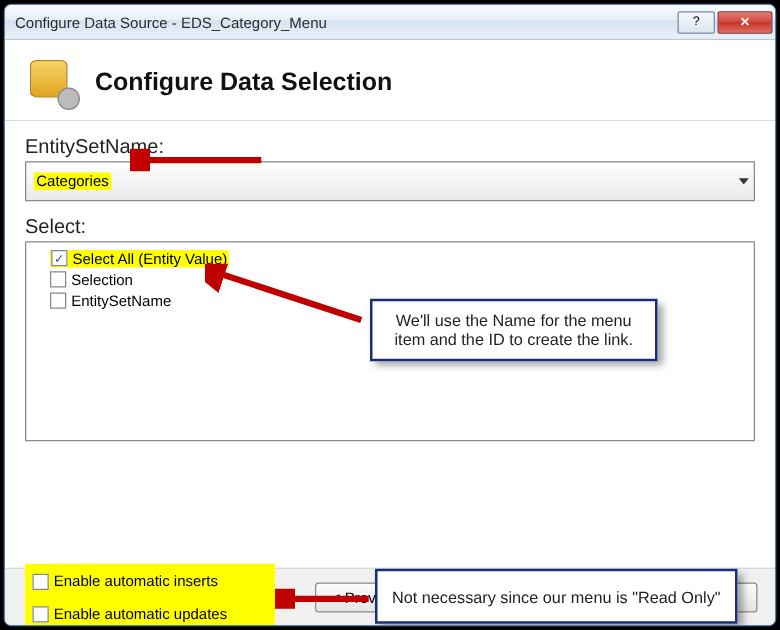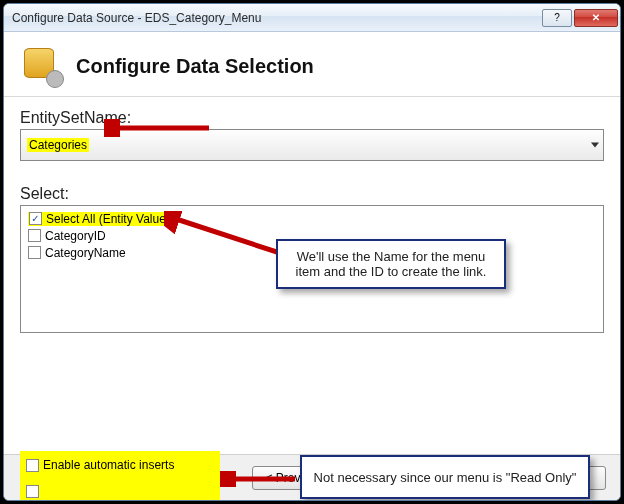--- a/index.html
+++ b/index.html
@@ -93,22 +93,22 @@
     position: relative;
     font-size: 12px;
   }
   .dropdown .chev {
     position:absolute; right:4px; top:50%; transform:translateY(-50%);
     width:0;height:0;border-left:4px solid transparent;border-right:4px solid transparent;border-top:5px solid #333;
   }
   .hl-yellow { background: #ffff00; display:inline-block; padding: 0 2px; }
   .select-box {
     border: 1px solid #888;
-    height: 128px;
-    padding: 4px 7px;
+    height: 160px;
+    padding: 4px 19px;
     background:#fff;
     position: relative;
   }
   .chk-row { display:flex; align-items:center; gap:4px; height:17px; font-size:12px; }
   .chk {
     width:13px; height:13px; border:1px solid #888; background:#fff;
     display:flex;align-items:center;justify-content:center;font-size:10px;color:#1a4f9c;
   }
   .chk.checked::after{content:"✓";}
   .row-hl { background:#ffff00; display:inline-flex; padding:0 1px; align-items:center; }
@@ -185,35 +185,35 @@
 
   <div class="body">
 
     <div class="field-label">EntitySetName:</div>
     <div class="dropdown">
       <span class="hl-yellow">Categories</span>
       <span class="chev"></span>
     </div>
 
 
-    <div class="field-label" style="margin-top:24px">Select:</div>
+    <div class="field-label" style="margin-top:12px">Select:</div>
     <div class="select-box">
       <div class="chk-row">
         <span class="row-hl">
           <span class="chk checked"></span>
           <span style="margin-left:4px">Select All (Entity Value)</span>
         </span>
       </div>
       <div class="chk-row">
         <span class="chk"></span>
-        <span>CategoryID</span>
-      </div>
-      <div class="chk-row">
-        <span class="chk"></span>
-        <span>CategoryName</span>
+        <span>Selection</span>
+      </div>
+      <div class="chk-row">
+        <span class="chk"></span>
+        <span>EntitySetName</span>
       </div>
     </div>
 
     <svg class="arrow-red" style="left:100px; top:22px;" width="110" height="18">
       <defs>
           <marker id="ah1" markerWidth="10" markerHeight="10" refX="2" refY="3" orient="auto">
             <path d="M0,0 L0,6 L8,3 z" fill="#c00000"></path>
           </marker>
         </defs>
       <line x1="105" y1="9" x2="6" y2="9" stroke="#c00000" stroke-width="5" marker-end="url(#ah1)"></line>
@@ -221,31 +221,32 @@
 
     <svg class="arrow-red" style="left:160px; top:114px;" width="130" height="50">
       <defs>
           <marker id="ah2" markerWidth="10" markerHeight="10" refX="2" refY="3" orient="auto">
             <path d="M0,0 L0,6 L8,3 z" fill="#c00000"></path>
           </marker>
         </defs>
       <line x1="125" y1="45" x2="6" y2="6" stroke="#c00000" stroke-width="5" marker-end="url(#ah2)"></line>
     </svg>
 
-    <div class="callout" style="left:272px; top:142px; width:230px;">
+    <div class="callout" style="left:292px; top:142px; width:230px;">
       <span>We'll use the Name for the menu item and the ID to create the link.</span>
     </div>
 
     <div class="auto-group">
       <div class="chk-row">
         <span class="chk"></span>
         <span>Enable automatic inserts</span>
       </div>
       <div class="chk-row">
         <span class="chk"></span>
+        <span>Enable automatic updates</span>
       </div>
 
     </div>
 
     <svg class="arrow-red" style="left:216px; top:374px;" width="80" height="16">
       <defs>
           <marker id="ah3" markerWidth="10" markerHeight="10" refX="2" refY="3" orient="auto">
             <path d="M0,0 L0,6 L8,3 z" fill="#c00000"></path>
           </marker>
         </defs>

